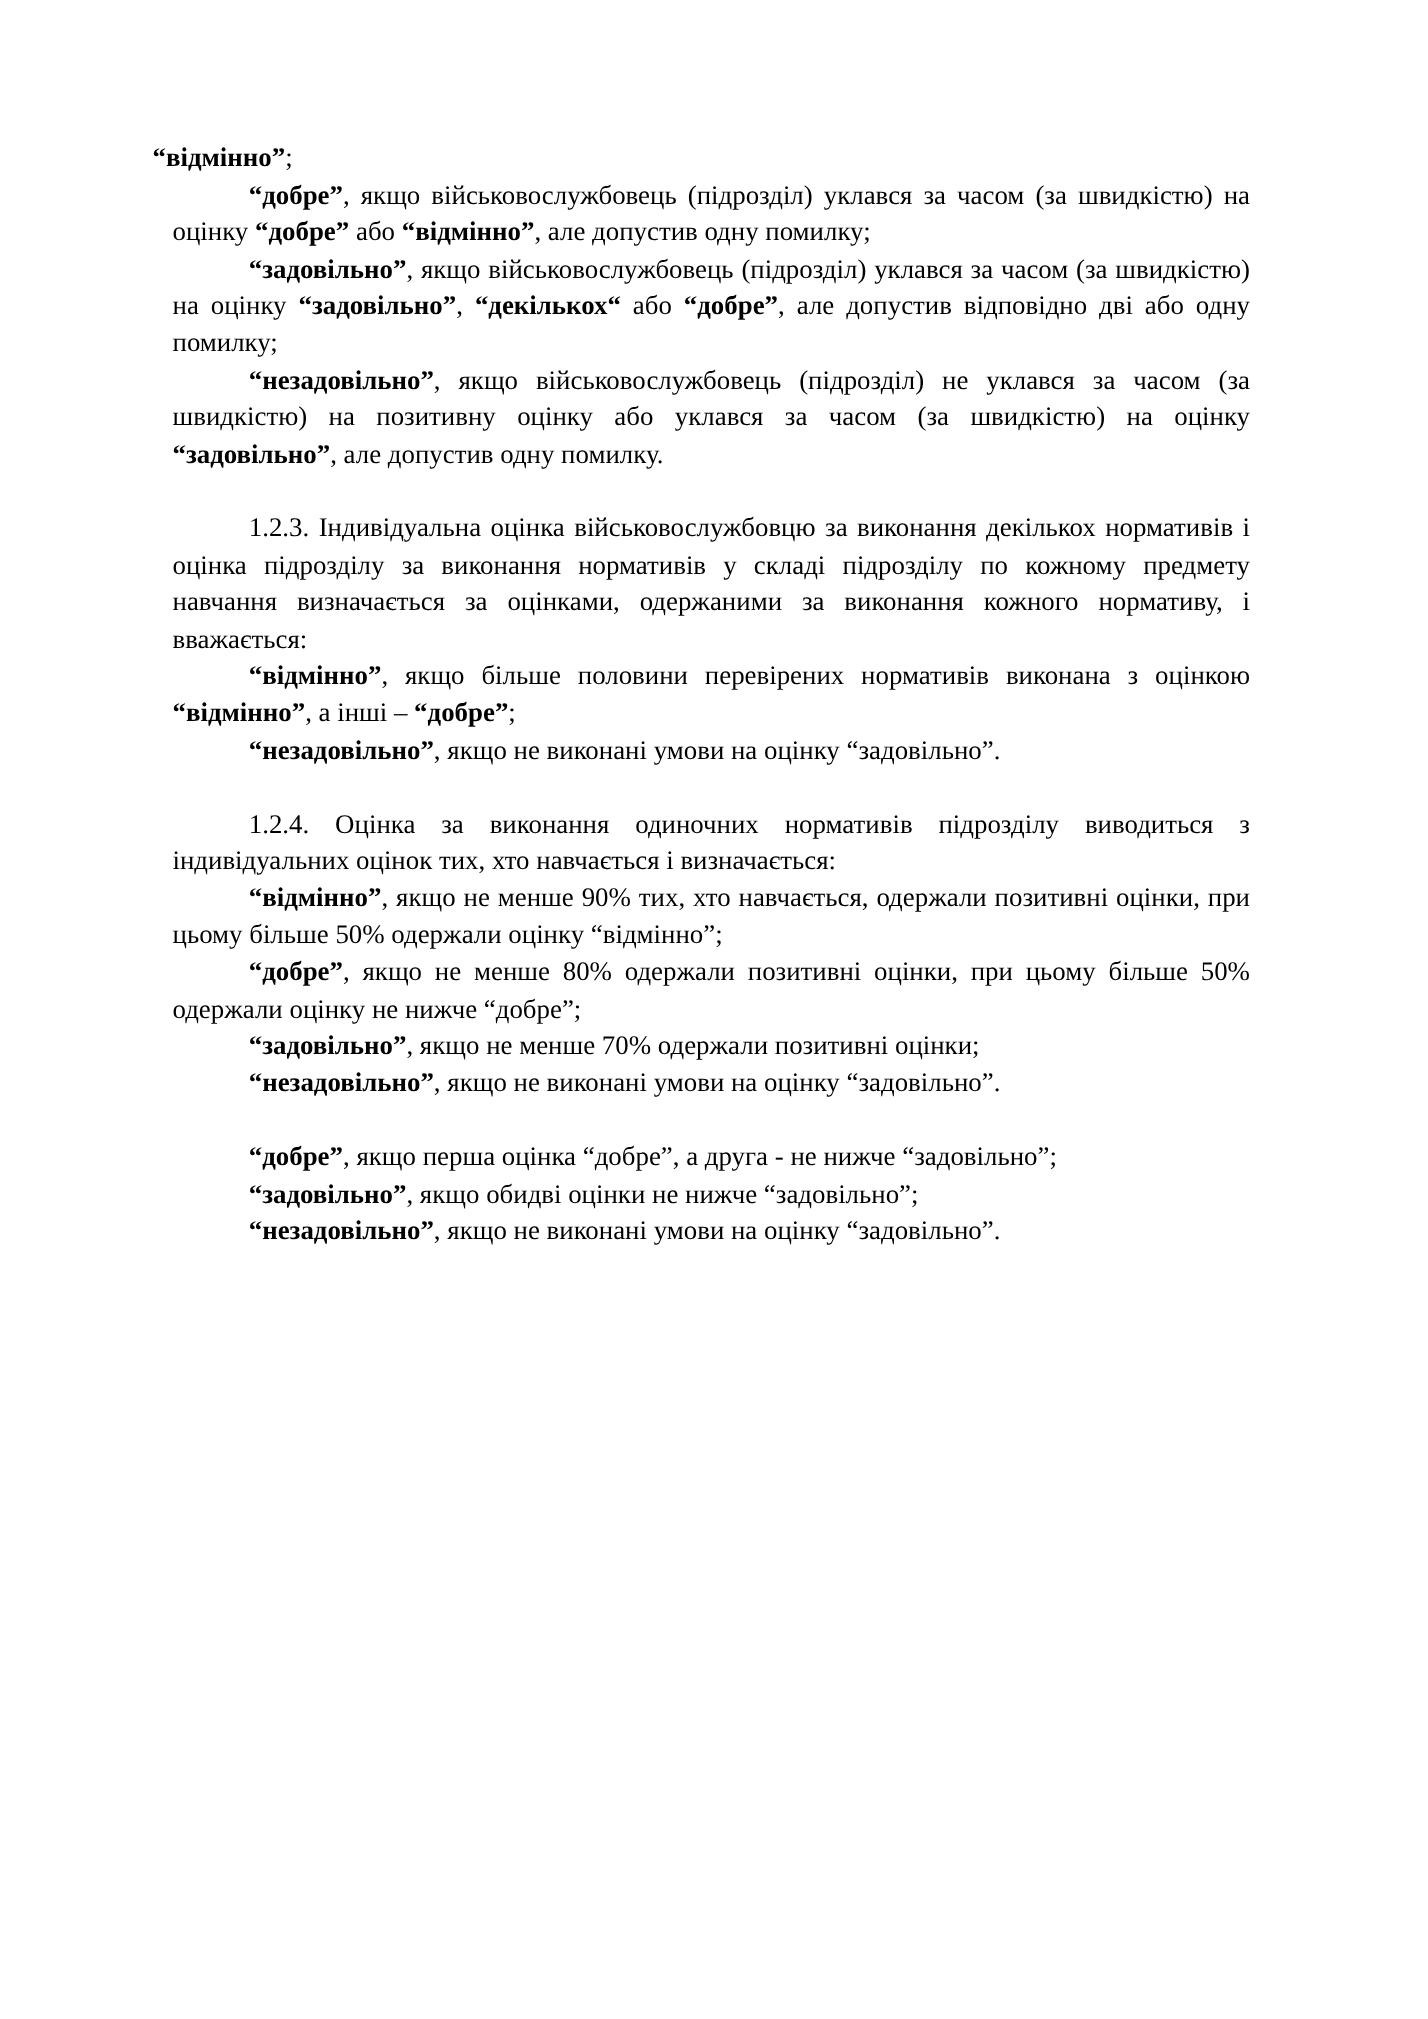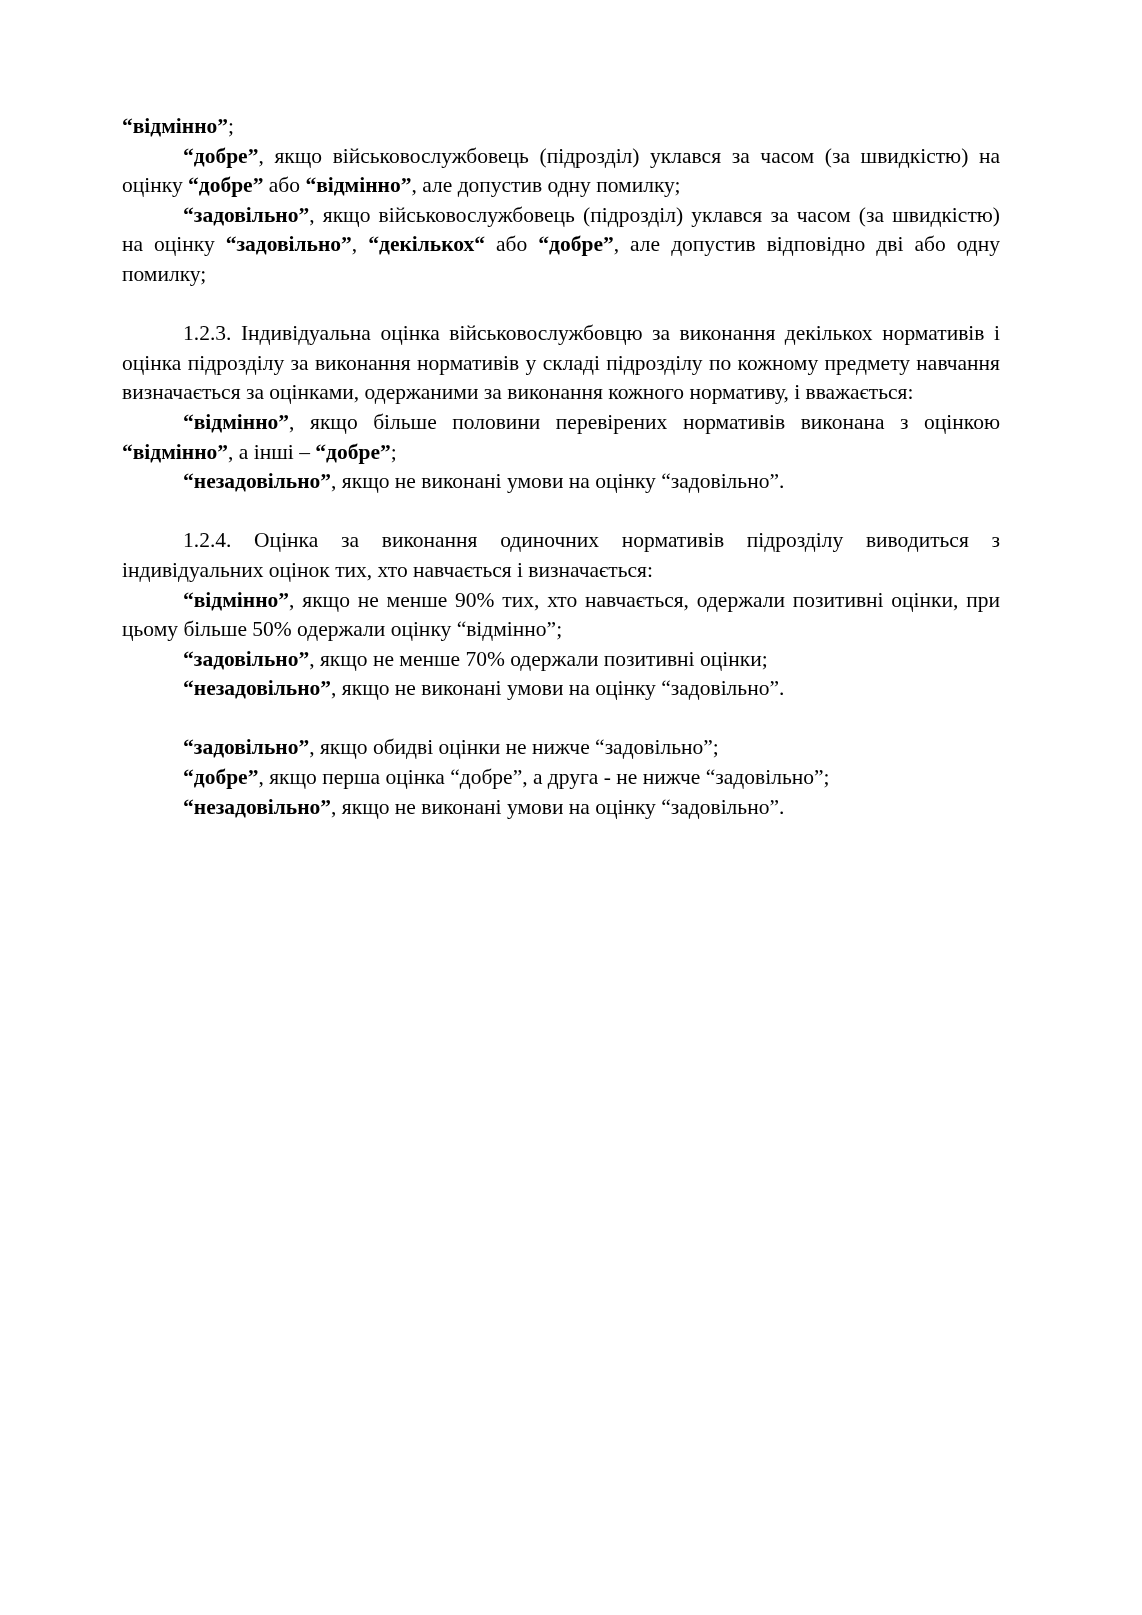--- a/index.html
+++ b/index.html
@@ -25,20 +25,21 @@
   p {
     margin: 0;
     font-size: 21.5px;
     line-height: 29.6px;
     text-align: justify;
     text-justify: inter-word;
     letter-spacing: 0px;
   }
   p.indent {
     text-indent: 61px;
+    margin-left: 16px;
   }
   p.noindent {
     text-indent: 0;
   }
   .gap-block {
     height: 29.6px;
   }
   b {
     font-weight: bold;
   }
@@ -55,30 +56,32 @@
 </style>
 </head>
 <body>
 
 <div class="page">
 
   <div class="content">
       <p class="noindent"><b>“відмінно”</b>;</p>
       <p class="indent"><b>“добре”</b>, якщо військовослужбовець (підрозділ) уклався за часом (за швидкістю) на оцінку <b>“добре”</b> або <b>“відмінно”</b>, але допустив одну помилку;</p>
       <p class="indent"><b>“задовільно”</b>, якщо військовослужбовець (підрозділ) уклався за часом (за швидкістю) на оцінку <b>“задовільно”</b>, <b>“декількох“</b> або <b>“добре”</b>, але допустив відповідно дві або одну помилку;</p>
+      <p class="indent"><b>“незадовільно”</b>, якщо військовослужбовець (підрозділ) не уклався за часом (за швидкістю) на позитивну оцінку або уклався за часом (за швидкістю) на оцінку <b>“задовільно”</b>, але допустив одну помилку.</p>
       <div class="gap-block"></div>
       <p class="indent">1.2.3. Індивідуальна оцінка військовослужбовцю за виконання декількох нормативів і оцінка підрозділу за виконання нормативів у складі підрозділу по кожному предмету навчання визначається за оцінками, одержаними за виконання кожного нормативу, і вважається:</p>
       <p class="indent"><b>“відмінно”</b>, якщо більше половини перевірених нормативів виконана з оцінкою <b>“відмінно”</b>, а інші – <b>“добре”</b>;</p>
       <p class="indent"><b>“незадовільно”</b>, якщо не виконані умови на оцінку “задовільно”.</p>
       <div class="gap-block"></div>
       <p class="indent">1.2.4. Оцінка за виконання одиночних нормативів підрозділу виводиться з індивідуальних оцінок тих, хто навчається і визначається:</p>
       <p class="indent"><b>“відмінно”</b>, якщо не менше 90% тих, хто навчається, одержали позитивні оцінки, при цьому більше 50% одержали оцінку “відмінно”;</p>
+      <p class="indent"><b>“добре”</b>, якщо не менше 80% одержали позитивні оцінки, при цьому більше 50% одержали оцінку не нижче “добре”;</p>
       <p class="indent"><b>“задовільно”</b>, якщо не менше 70% одержали позитивні оцінки;</p>
       <p class="indent"><b>“незадовільно”</b>, якщо не виконані умови на оцінку “задовільно”.</p>
       <div class="gap-block"></div>
+      <p class="indent"><b>“добре”</b>, якщо перша оцінка “добре”, а друга - не нижче “задовільно”;</p>
       <p class="indent"><b>“задовільно”</b>, якщо обидві оцінки не нижче “задовільно”;</p>
-      <p class="indent"><b>“добре”</b>, якщо перша оцінка “добре”, а друга - не нижче “задовільно”;</p>
       <p class="indent"><b>“незадовільно”</b>, якщо не виконані умови на оцінку “задовільно”.</p>
     </div>
 
   <div class="page-number">8</div>
 
 </div>
 
 </body></html>

